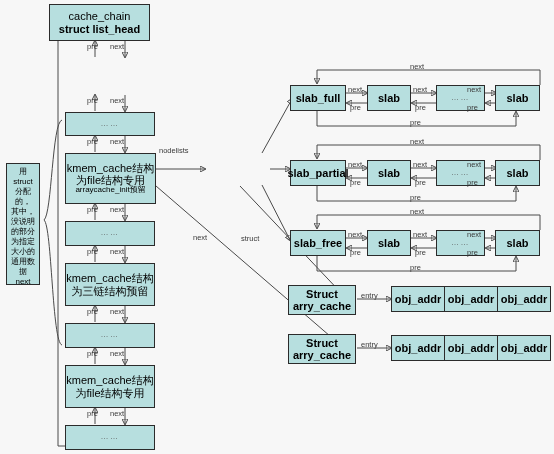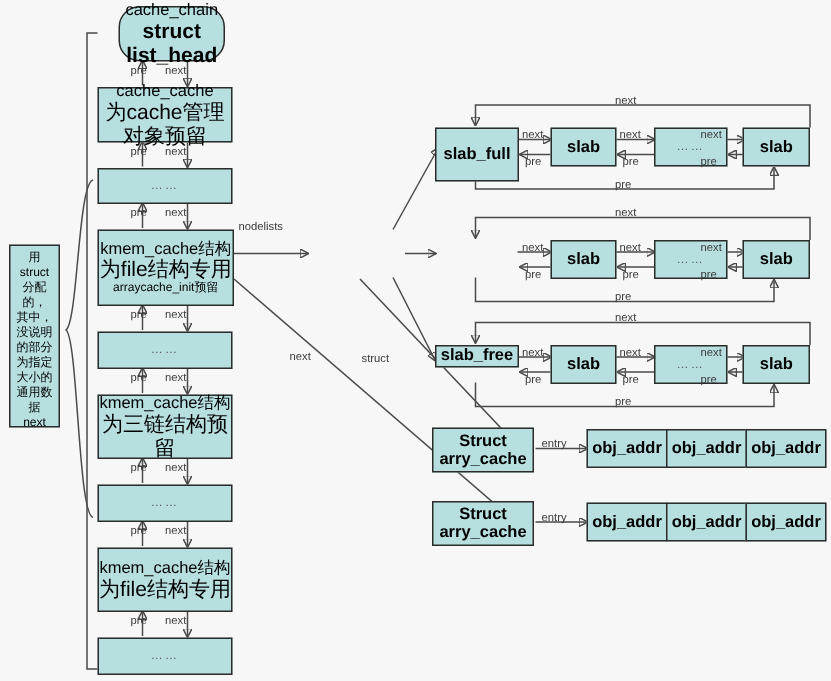--- a/index.html
+++ b/index.html
@@ -19,21 +19,21 @@
     display:flex;
     flex-direction:column;
     align-items:center;
     justify-content:center;
     text-align:center;
     color:#000;
     line-height:1.12;
     z-index:3;
   }
   .box .t1{font-size:11px;}
-  .box .t2{font-size:14px;}
+  .box .t2{font-size:11px;}
   .box .t3{font-size:8px;}
   .bold{font-weight:bold;}
   .dots{font-size:8px;letter-spacing:1.5px;color:#555;}
   .lbl{
     position:absolute;
     font-size:7.5px;
     color:#3a3a3a;
     white-space:nowrap;
     z-index:4;
     background:transparent;
@@ -145,29 +145,25 @@
     <div>其中，</div>
     <div>没说明</div>
     <div>的部分</div>
     <div>为指定</div>
     <div>大小的</div>
     <div>通用数</div>
     <div>据</div>
     <div>next</div>
   </div>
 
-  <div class="box" style="left:79px;top:4px;width:71px;height:37px;border-radius:14px;">
+  <div class="box" style="left:49px;top:4px;width:101px;height:37px;">
     <div class="t1">cache_chain</div>
     <div class="t2 bold">struct list_head</div>
   </div>
 
-  <div class="box" style="left:65px;top:58px;width:90px;height:37px;">
-    <div class="t1">cache_cache</div>
-    <div class="t2">为cache管理对象预留</div>
-  </div>
 
   <div class="box" style="left:65px;top:112px;width:90px;height:24px;">
     <div class="dots">……</div>
   </div>
 
   <div class="box" style="left:65px;top:153px;width:91px;height:51px;">
     <div class="t1">kmem_cache结构</div>
     <div class="t2">为file结构专用</div>
     <div class="t3">arraycache_init预留</div>
   </div>
@@ -217,60 +213,63 @@
 
   <div class="lbl" style="left:87px;top:409px;">pre</div>
   <div class="lbl" style="left:110px;top:409px;">next</div>
 
   <div class="lbl" style="left:159px;top:146px;">nodelists</div>
 
 
   <div class="lbl" style="left:193px;top:233px;">next</div>
   <div class="lbl" style="left:241px;top:234px;">struct</div>
 
-  <div class="box" style="left:290px;top:85px;width:56px;height:36px;">
+  <div class="box" style="left:290px;top:85px;width:56px;height:26px;">
     <div class="t1 bold">slab_full</div>
   </div>
   <div class="box" style="left:367px;top:85px;width:44px;height:26px;">
     <div class="t1 bold">slab</div>
   </div>
   <div class="box" style="left:436px;top:85px;width:49px;height:26px;">
     <div class="dots">……</div>
   </div>
   <div class="box" style="left:495px;top:85px;width:45px;height:26px;">
     <div class="t1 bold">slab</div>
   </div>
   <div class="lbl" style="left:348px;top:85px;">next</div>
   <div class="lbl" style="left:350px;top:103px;">pre</div>
   <div class="lbl" style="left:413px;top:85px;">next</div>
   <div class="lbl" style="left:415px;top:103px;">pre</div>
   <div class="lbl" style="left:467px;top:85px;">next</div>
   <div class="lbl" style="left:467px;top:103px;">pre</div>
   <div class="lbl" style="left:410px;top:62px;">next</div>
   <div class="lbl" style="left:410px;top:118px;">pre</div>
 
+  <div class="box" style="left:290px;top:160px;width:56px;height:26px;">
+    <div class="t1 bold">slab_partial</div>
+  </div>
   <div class="box" style="left:367px;top:160px;width:44px;height:26px;">
     <div class="t1 bold">slab</div>
   </div>
   <div class="box" style="left:436px;top:160px;width:49px;height:26px;">
     <div class="dots">……</div>
   </div>
   <div class="box" style="left:495px;top:160px;width:45px;height:26px;">
     <div class="t1 bold">slab</div>
   </div>
   <div class="lbl" style="left:348px;top:160px;">next</div>
   <div class="lbl" style="left:350px;top:178px;">pre</div>
   <div class="lbl" style="left:413px;top:160px;">next</div>
   <div class="lbl" style="left:415px;top:178px;">pre</div>
   <div class="lbl" style="left:467px;top:160px;">next</div>
   <div class="lbl" style="left:467px;top:178px;">pre</div>
   <div class="lbl" style="left:410px;top:137px;">next</div>
   <div class="lbl" style="left:410px;top:193px;">pre</div>
 
-  <div class="box" style="left:290px;top:230px;width:56px;height:15px;">
+  <div class="box" style="left:290px;top:230px;width:56px;height:26px;">
     <div class="t1 bold">slab_free</div>
   </div>
   <div class="box" style="left:367px;top:230px;width:44px;height:26px;">
     <div class="t1 bold">slab</div>
   </div>
   <div class="box" style="left:436px;top:230px;width:49px;height:26px;">
     <div class="dots">……</div>
   </div>
   <div class="box" style="left:495px;top:230px;width:45px;height:26px;">
     <div class="t1 bold">slab</div>

